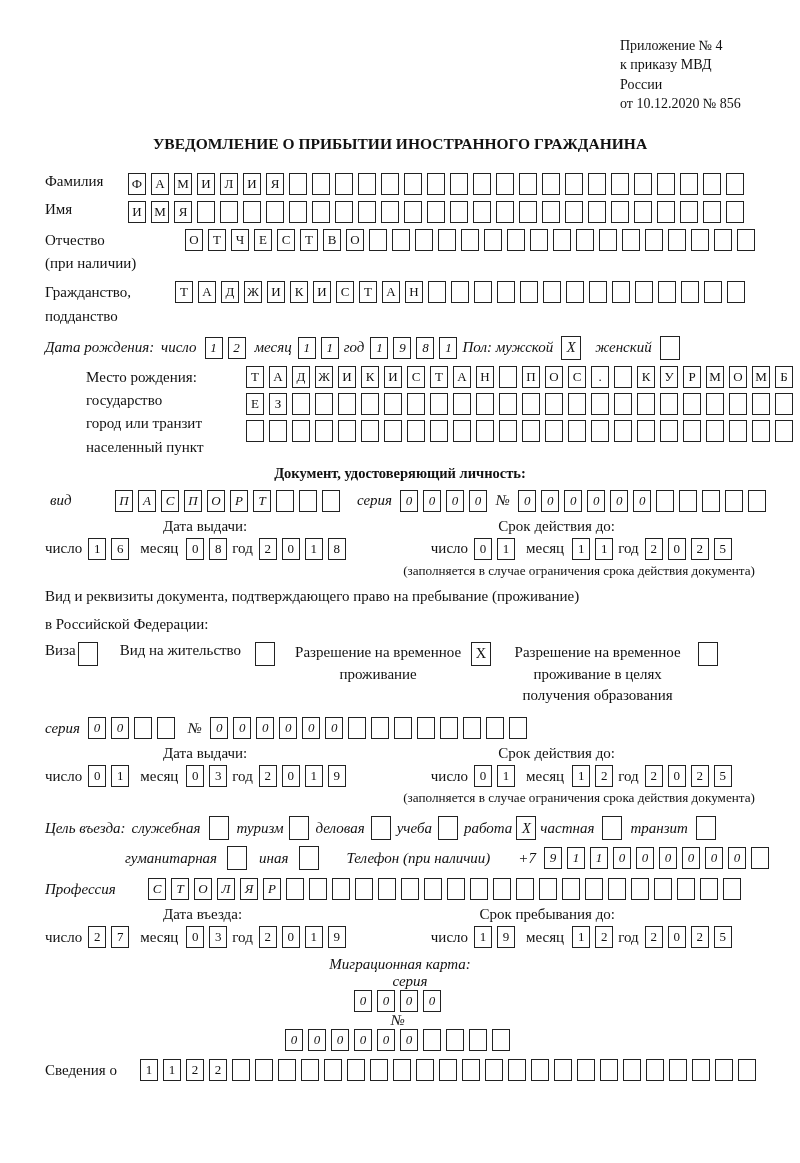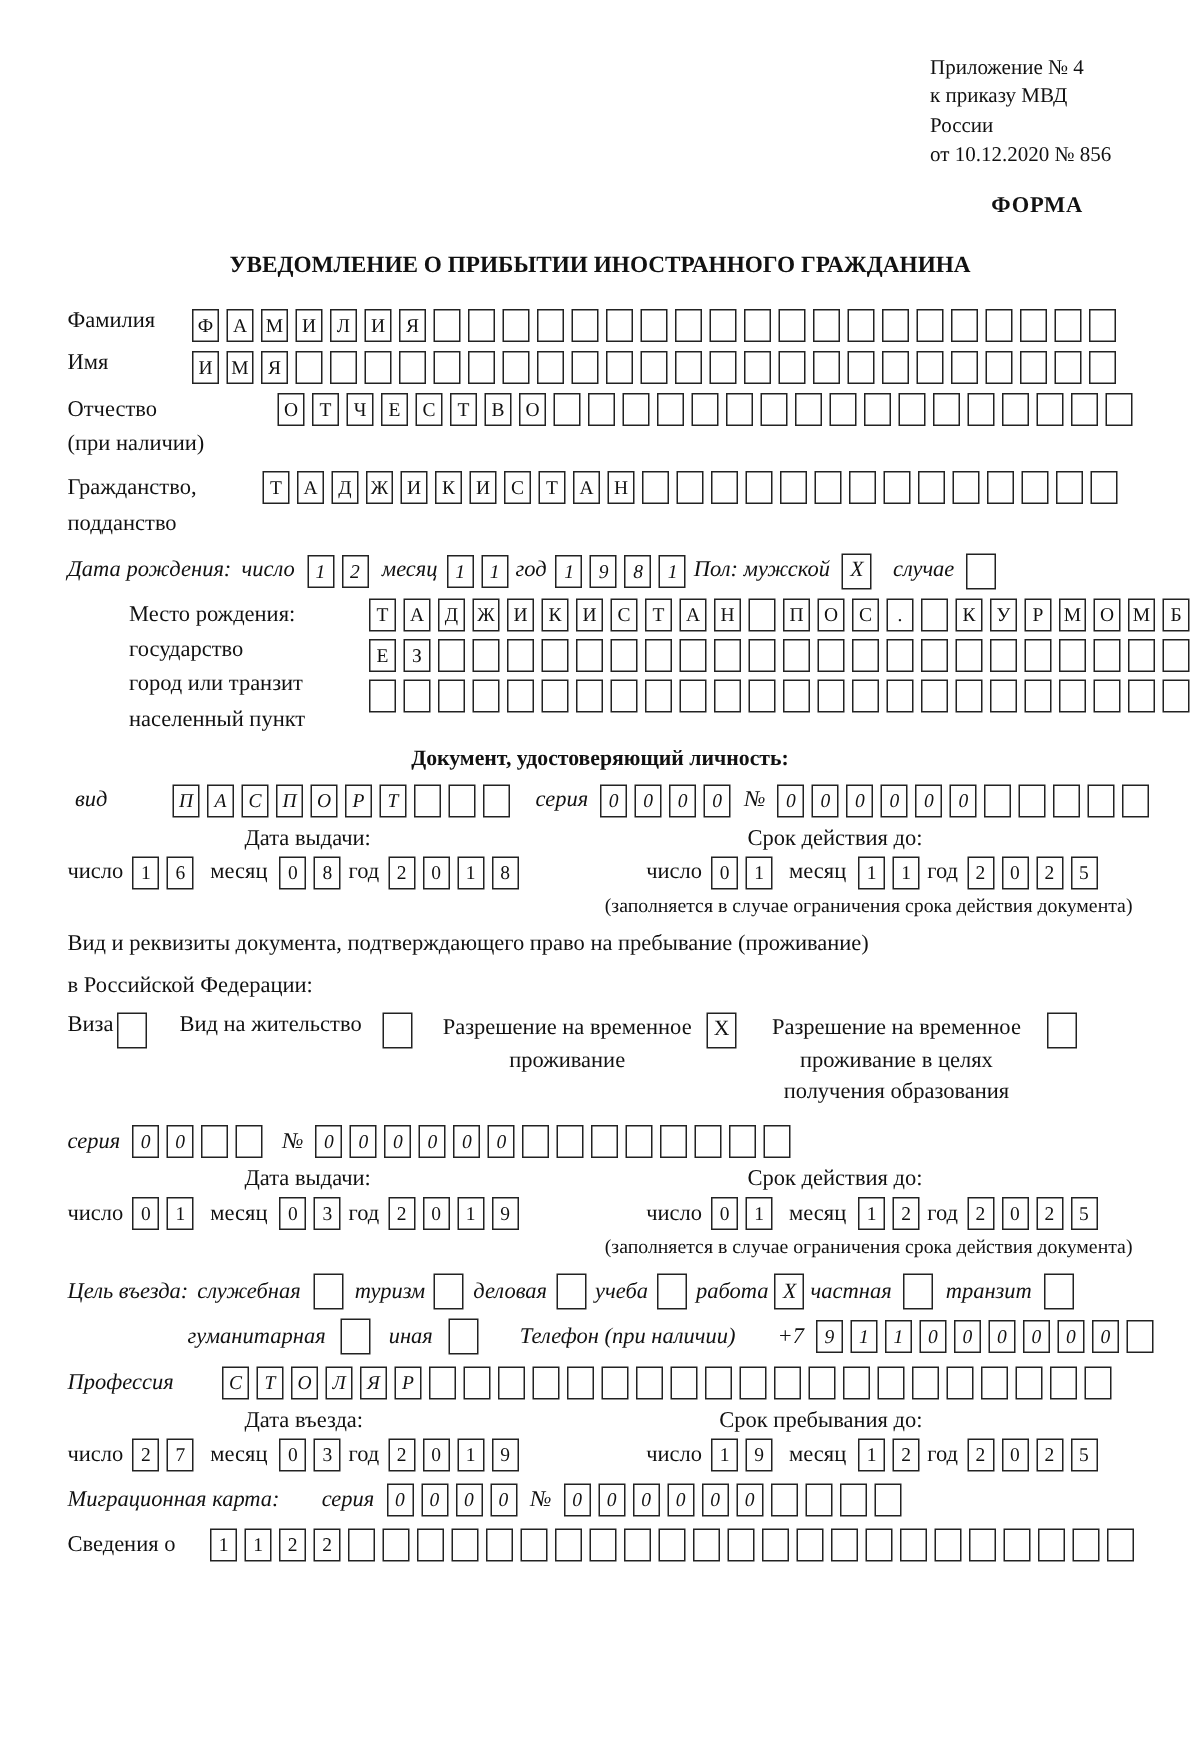--- a/index.html
+++ b/index.html
@@ -65,21 +65,20 @@
 <body>
 
 <div class="page">
 
   <div class="annex">
     <div>Приложение № 4</div>
     <div>к приказу МВД России</div>
     <div>от 10.12.2020 № 856</div>
   </div>
 
-  <div class="forma">ФОРМА</div>
 
   <div class="title">
     <div>УВЕДОМЛЕНИЕ О ПРИБЫТИИ ИНОСТРАННОГО ГРАЖДАНИНА</div>
   </div>
 
 
   <div class="rows">
 
     <div class="row">
       <span class="lbl w83">Фамилия</span>
@@ -229,21 +228,21 @@
         </span>
       <span class="lbl mr6">год</span>
       <span class="cells">
           <span class="cell">1</span>
           <span class="cell">9</span>
           <span class="cell">8</span>
           <span class="cell">1</span>
         </span>
       <span class="lbl mr8">Пол: мужской</span>
       <span class="cb">X</span>
-      <span class="lbl ml14 mr8">случае</span>
+      <span class="lbl ml14 mr8">женский</span>
       <span class="cb"></span>
     </div>
 
     <div class="row" style="margin-top:4px;margin-left:41px;">
       <div class="lblcol w160">
         <div>Место рождения:</div>
         <div>государство</div>
         <div>город или транзит</div>
         <div>населенный пункт</div>
       </div>
@@ -610,21 +609,21 @@
         <span class="lbl mr6">год</span>
         <span class="cells">
             <span class="cell">2</span>
             <span class="cell">0</span>
             <span class="cell">2</span>
             <span class="cell">5</span>
           </span>
       </span>
     </div>
 
-    <div class="row vc" style="margin-top:8px;">
+    <div class="row vc" style="margin-top:8px;flex-direction:column;">
       <span class="lbl">Миграционная карта:</span>
       <span class="lbl ml28 mr8">серия</span>
       <span class="cells">
           <span class="cell">0</span>
           <span class="cell">0</span>
           <span class="cell">0</span>
           <span class="cell">0</span>
         </span>
       <span class="lbl ml4 mr8">№</span>
       <span class="cells">

